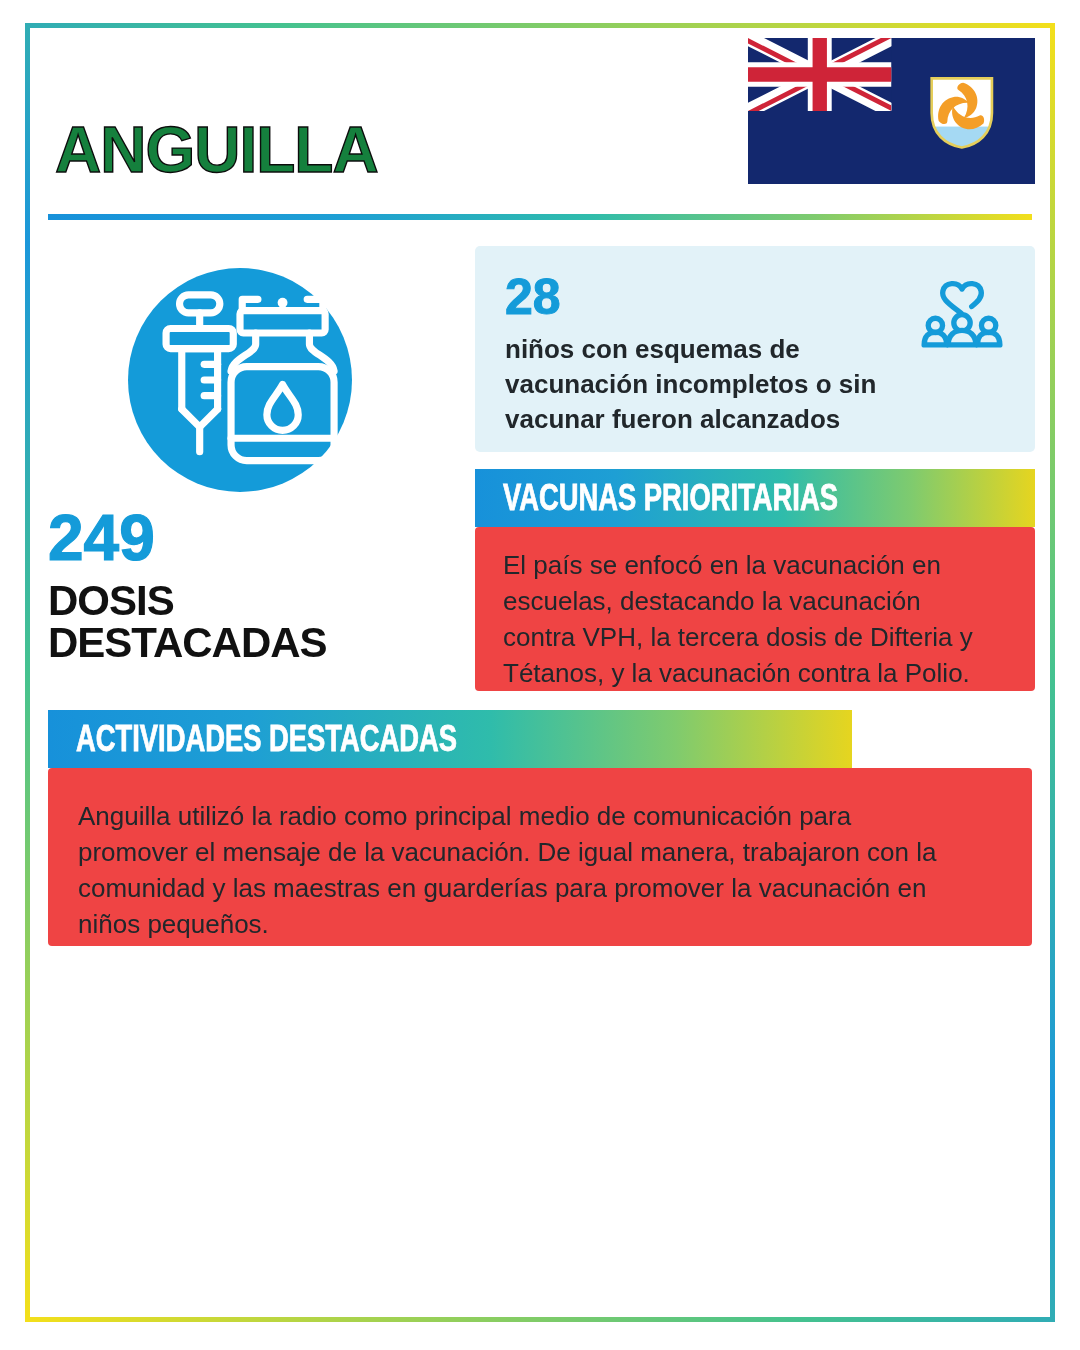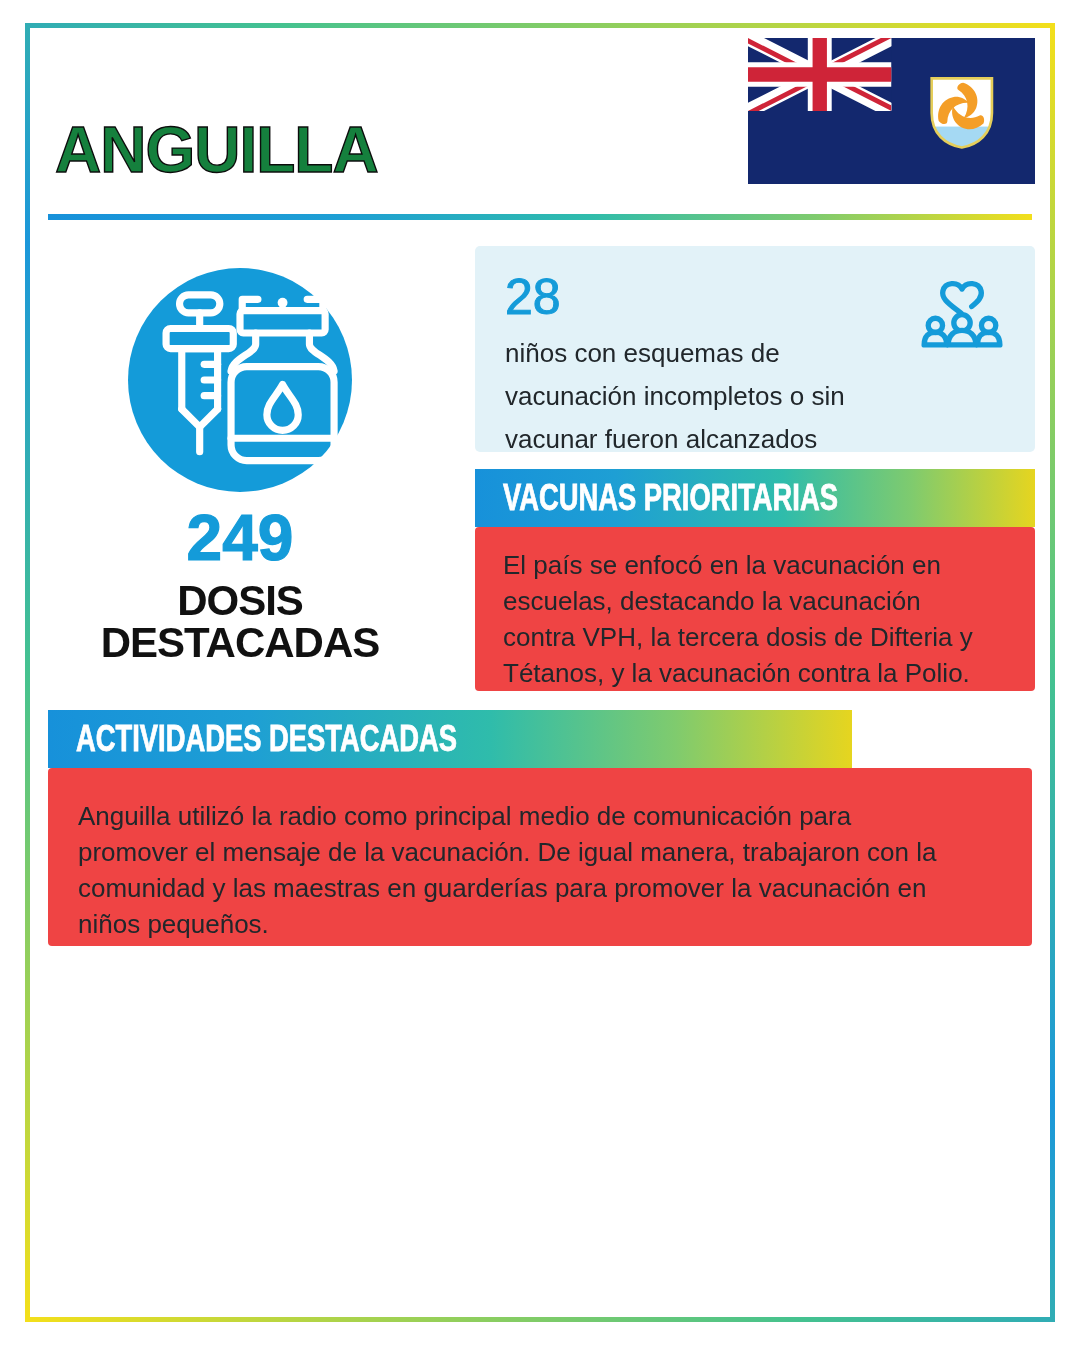--- a/index.html
+++ b/index.html
@@ -17,39 +17,39 @@
     position:absolute;left:55px;top:118px;
     font-size:64px;font-weight:bold;letter-spacing:-1px;color:#15803d;
     -webkit-text-stroke:1.4px #0c0c0c;line-height:1;
   }
   .flag{position:absolute;left:748px;top:38px;width:287px;height:146px;}
   .flag svg{display:block;width:100%;height:100%;}
   .divider{
     position:absolute;left:48px;top:214px;width:984px;height:6px;
     background:linear-gradient(90deg,#1791da 0%,#1e9fd4 30%,#2fbcab 55%,#7fcb6e 78%,#f3df1b 100%);
   }
-  .left-col{position:absolute;left:48px;top:245px;width:384px;text-align:center;}
+  .left-col{position:absolute;left:48px;top:245px;width:384px;}
   .circle-icon{width:224px;height:224px;margin:23px auto 0;}
   .circle-icon svg{display:block;width:100%;height:100%;}
   .doses-value{
     margin-top:14px;font-size:64px;font-weight:bold;color:#149bd9;
     -webkit-text-stroke:1.2px #149bd9;line-height:1;
   }
   .doses-label{
     margin-top:10px;font-size:42px;font-weight:bold;color:#111;letter-spacing:-1px;line-height:1;
   }
   .stat-box{
     position:absolute;left:475px;top:246px;width:560px;height:206px;
     background:#e2f2f8;border-radius:5px;box-sizing:border-box;padding:26px 30px;
   }
   .reached-value{
-    font-size:50px;font-weight:normal;color:#149bd9;-webkit-text-stroke:1px #149bd9;line-height:1;
+    font-size:50px;font-weight:bold;color:#149bd9;-webkit-text-stroke:1px #149bd9;line-height:1;
   }
   .reached-desc{
-    margin:10px 0 0;font-size:26px;line-height:43px;color:#21272b;white-space:pre-line;
+    margin:10px 0 0;font-size:26px;line-height:35px;color:#21272b;white-space:pre-line;font-weight:bold;
   }
   .people-icon{position:absolute;right:30px;top:18px;width:86px;height:86px;}
   .people-icon svg{display:block;width:100%;height:100%;}
   .bar{
     position:absolute;height:58px;display:flex;align-items:center;
     background:linear-gradient(90deg,#1791da 0%,#1e9fd4 25%,#2fbcab 55%,#7fcb6e 78%,#e6d51f 100%);
     color:#fff;padding-left:28px;box-sizing:border-box;
   }
   .bar span{
     font-size:36px;font-weight:bold;letter-spacing:0;

